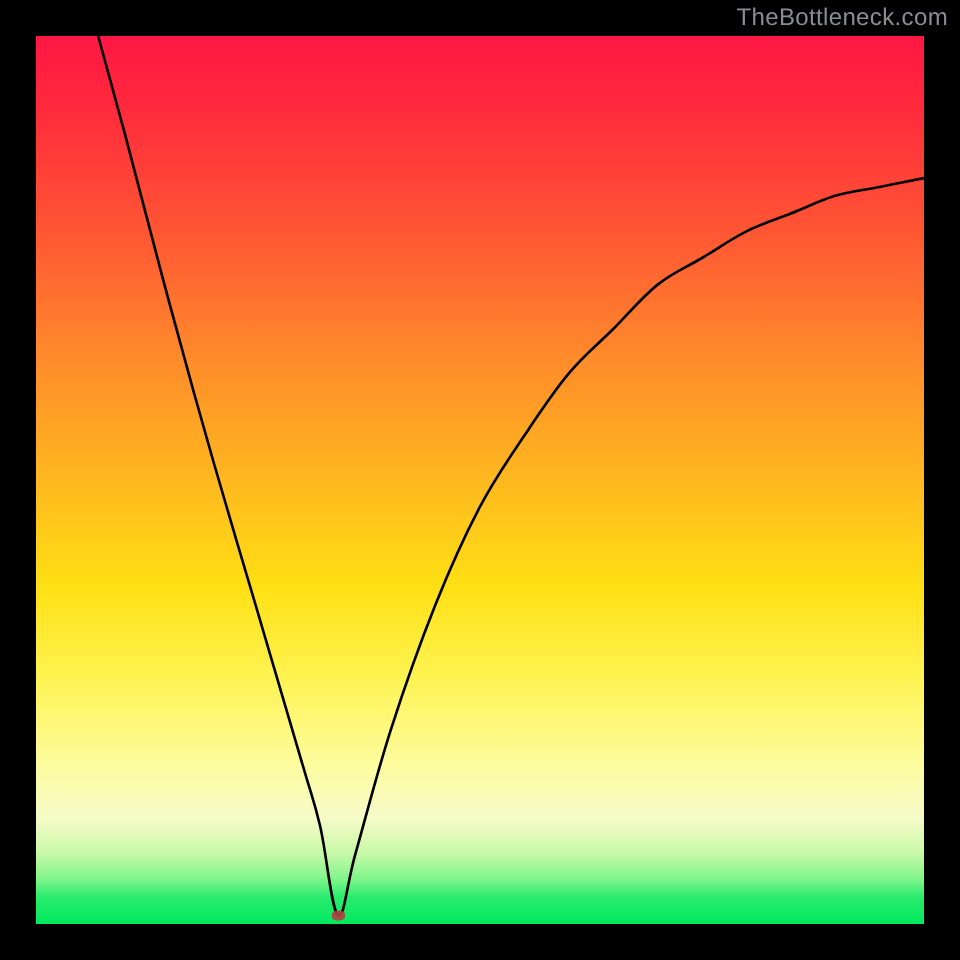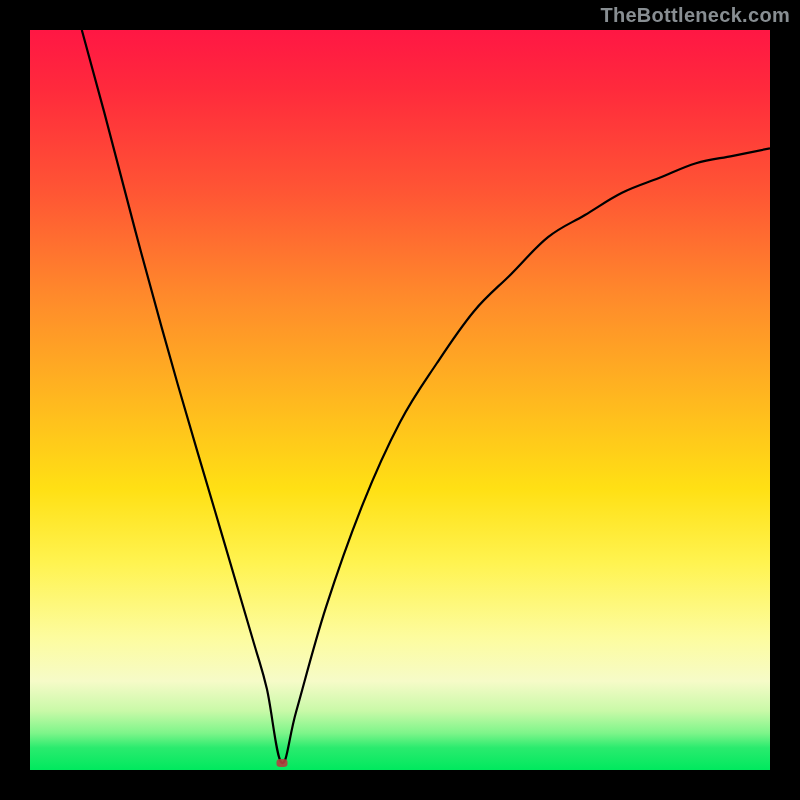--- a/index.html
+++ b/index.html
@@ -54,21 +54,21 @@
     background: #b23f3f;
     opacity: 0.9;
     transform: translate(-50%, -50%);
   }
   .watermark {
     position: absolute;
     top: 4px;
     right: 10px;
     color: #888e92;
     font-size: 20px;
-    font-weight: 700;
+    font-weight: 400;
     letter-spacing: 0.3px;
     user-select: none;
   }
 </style>
 </head>
 <body>
 
 <div class="frame">
 
   <div class="watermark">TheBottleneck.com</div>

